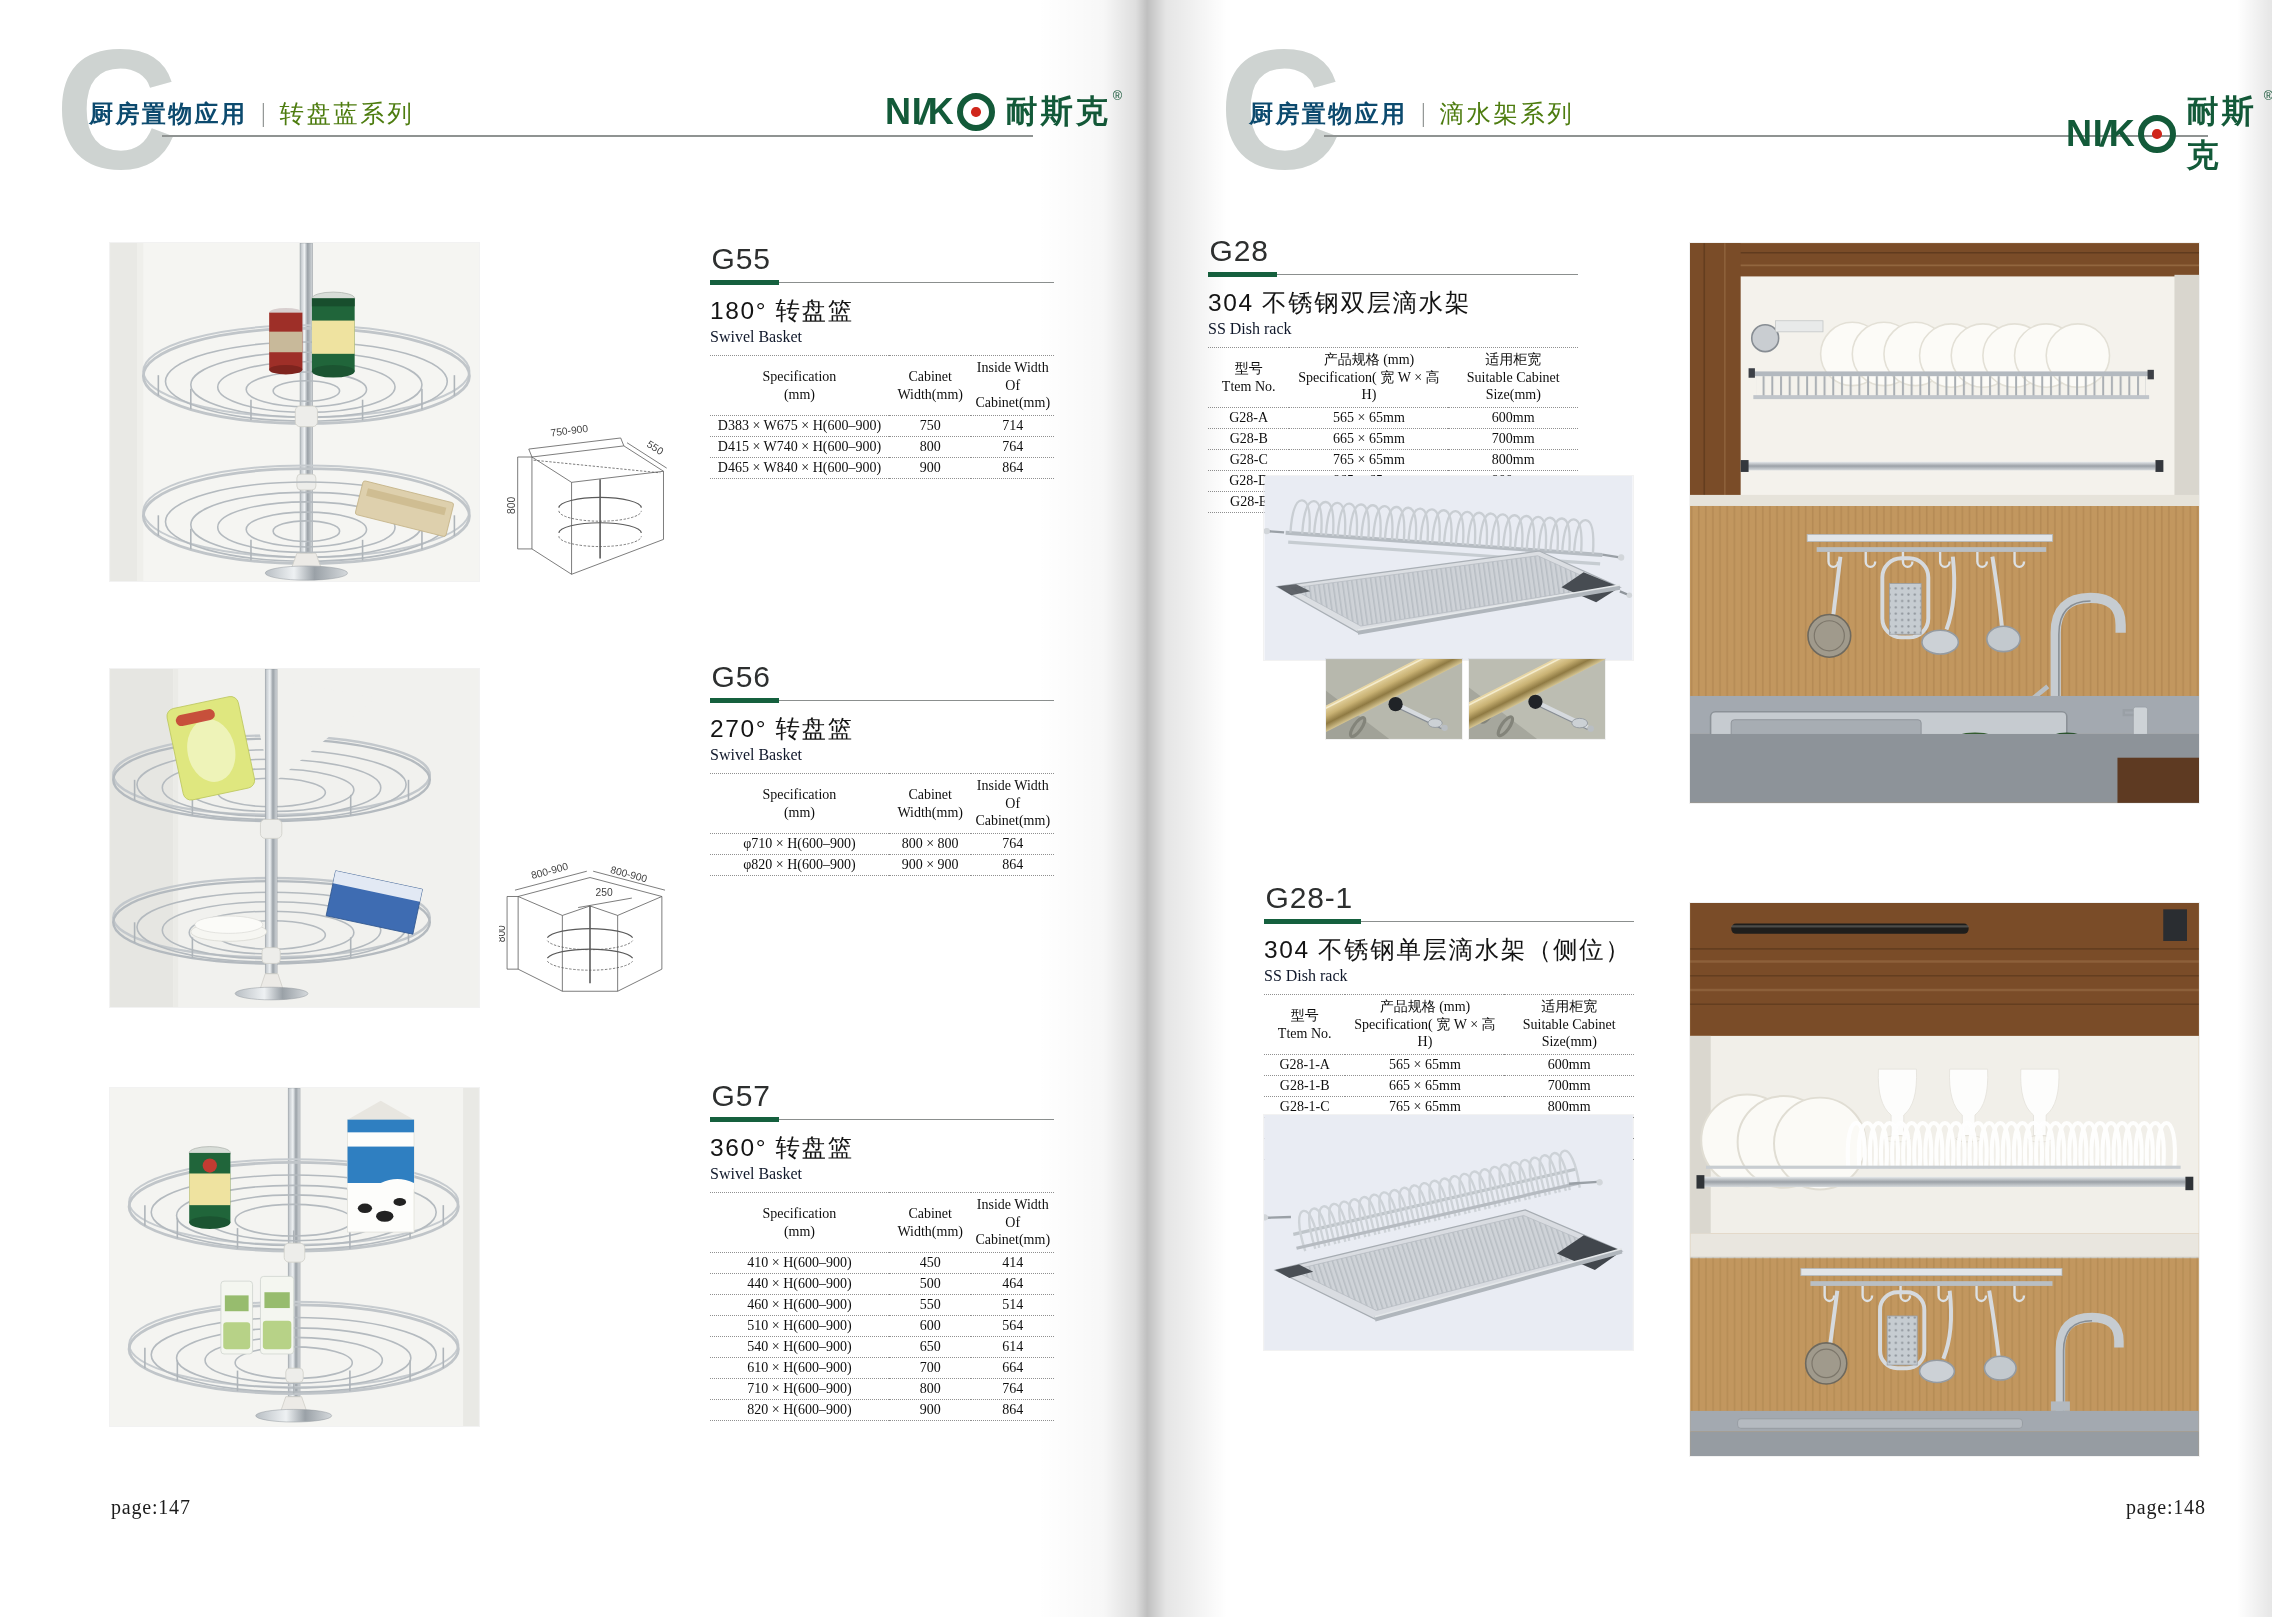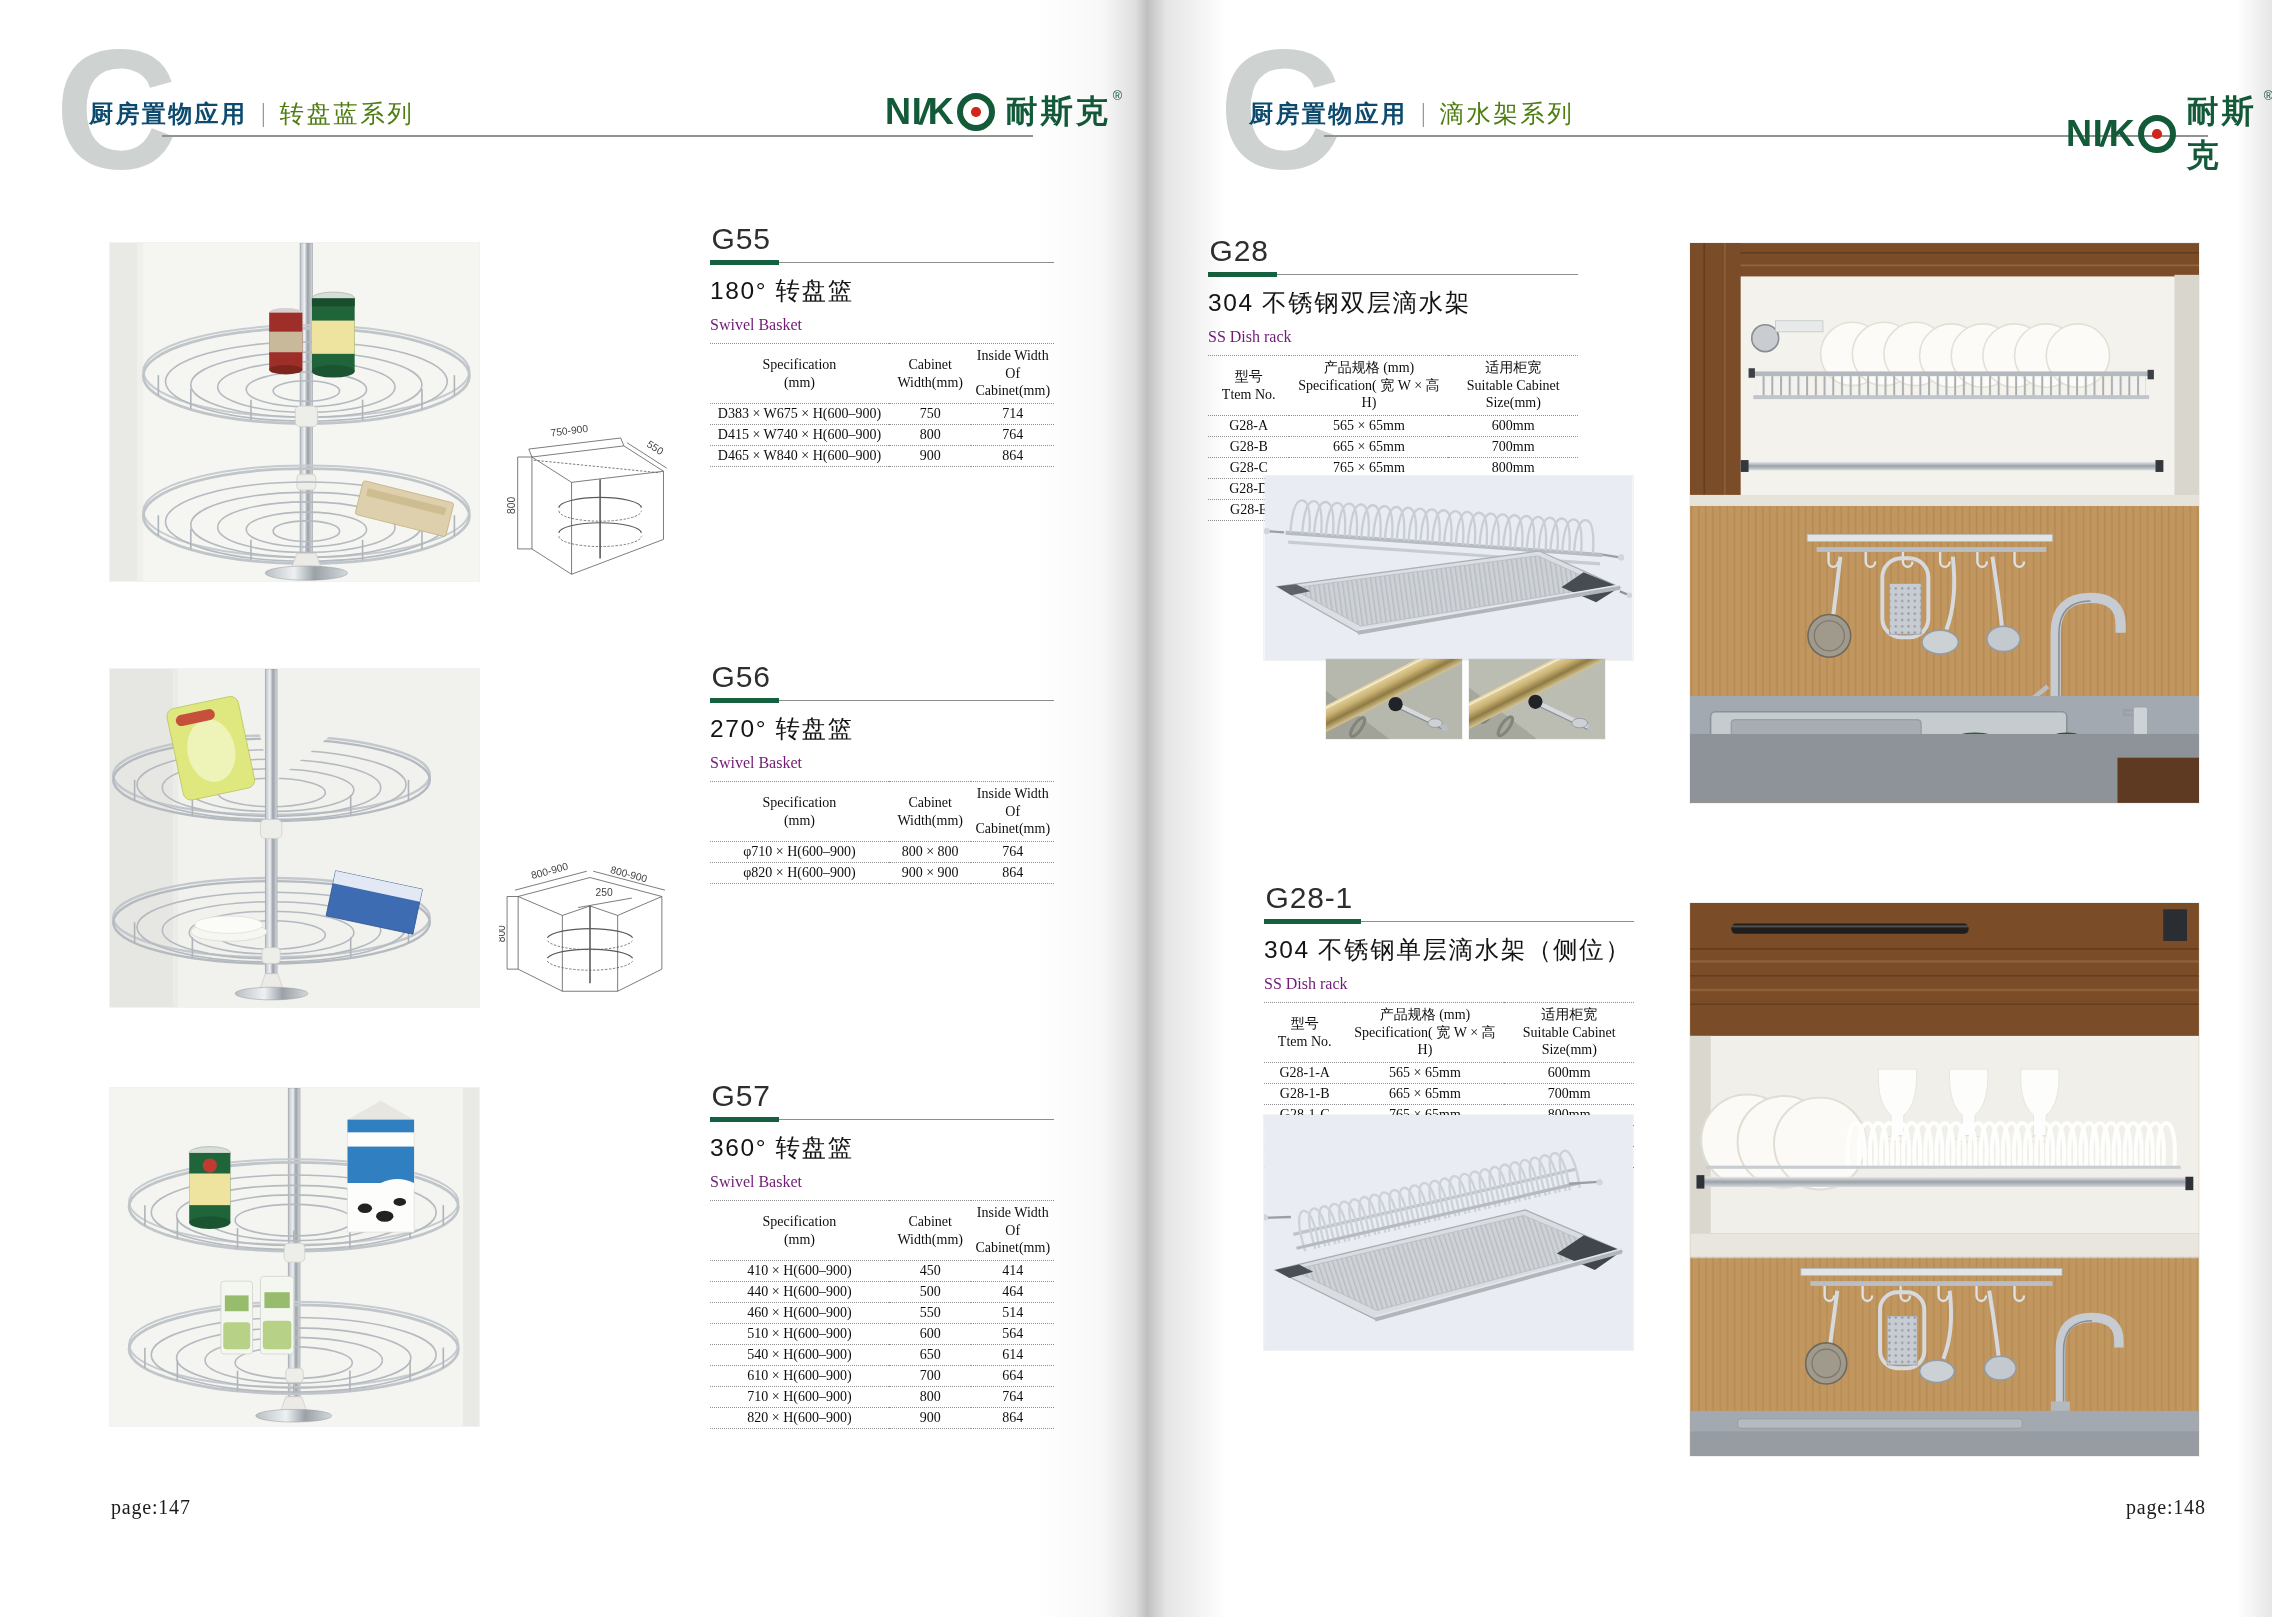--- a/index.html
+++ b/index.html
@@ -21,21 +21,21 @@
   .logo-o{width:26px;height:26px;border:6.3px solid #135a39;border-radius:50%;position:relative;margin:0 2.4px;flex:none}
   .logo-dot{position:absolute;left:50%;top:50%;width:9.5px;height:9.5px;margin:-4.7px 0 0 -4.7px;border-radius:50%;background:#d0261b}
   .logo-cn{font-weight:700;font-size:32px;color:#135a39;margin-left:8px;letter-spacing:3.2px}
   .logo-reg{font-size:12.7px;color:#135a39;margin-left:1.6px;align-self:flex-start;line-height:1.1}
   
   .section{position:absolute}
   .sec-head{border-bottom:1.6px solid #8b8f8e;line-height:1}
   .sec-code{display:inline-block;font-size:30px;color:#2d2f2f;letter-spacing:0.8px;
             padding:0 8px 6.3px 1.6px;border-bottom:5.5px solid #15603e;margin-bottom:-3.2px}
   .name-cn{margin-top:11px;font-size:24.5px;color:#141414;letter-spacing:1.6px}
-  .name-en{margin-top:9px;font-size:16px;color:#701a75;font-family:"Liberation Serif",serif}
+  .name-en{margin-top:1px;font-size:16px;color:#0f172a;font-family:"Liberation Serif",serif}
   table.spec{width:100%;border-collapse:collapse;margin-top:9px;font-family:"Liberation Serif",serif;
              color:#0e0e0e;text-align:center;table-layout:fixed}
   table.spec th{font-weight:400;font-size:14px;line-height:1.25;padding:3.2px 0;
                 border-top:1.6px dotted #909090;border-bottom:1.6px dotted #909090}
   table.spec td{font-size:14px;padding:2px 0;border-bottom:1.6px dotted #909090}
   .th2{display:block}
   .lcol1{width:52%}.lcol2{width:24%}.lcol3{width:24%}
   .rcol1{width:22%}.rcol2{width:43%}.rcol3{width:35%}
   
   .photo{position:absolute;overflow:hidden;outline:0.8px solid rgba(0,0,0,.05)}
@@ -328,21 +328,21 @@
         <line x1="10" y1="50" x2="24" y2="50"></line>
           <line x1="10" y1="142" x2="24" y2="142"></line>
       </g>
       <text class="dlabel" transform="translate(42,28) rotate(-15)">800-900</text>
       <text class="dlabel" transform="translate(140,20) rotate(15)">800-900</text>
       <text class="dlabel" transform="translate(122,50)">250</text>
       <text class="dlabel" transform="translate(7,108) rotate(-90)">800</text>
     </svg>
   </div>
 
-  <div class="section" style="left:710px;top:224px;width:344px">
+  <div class="section" style="left:710px;top:244px;width:344px">
     <div class="sec-head"><span class="sec-code">G55</span></div>
     <div class="name-cn">180°  转盘篮</div>
     <div class="name-en">Swivel Basket</div>
     <table class="spec">
       <colgroup>
           <col class="lcol1">
           <col class="lcol2">
           <col class="lcol3">
         </colgroup>
       <thead>

